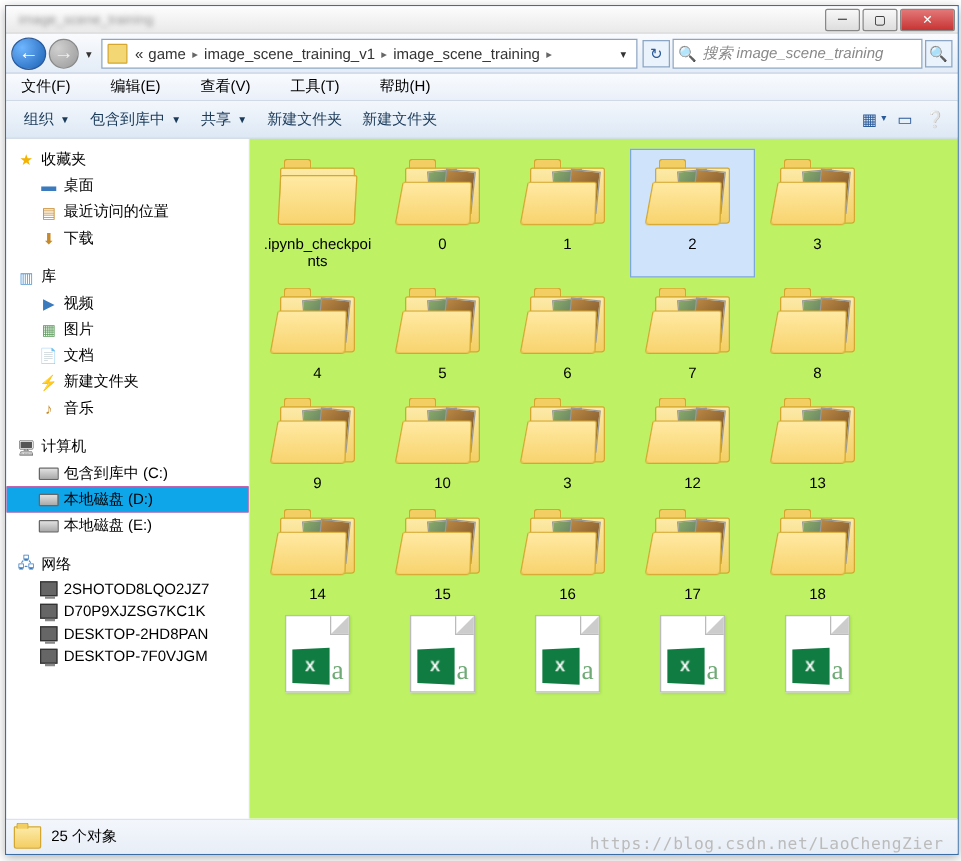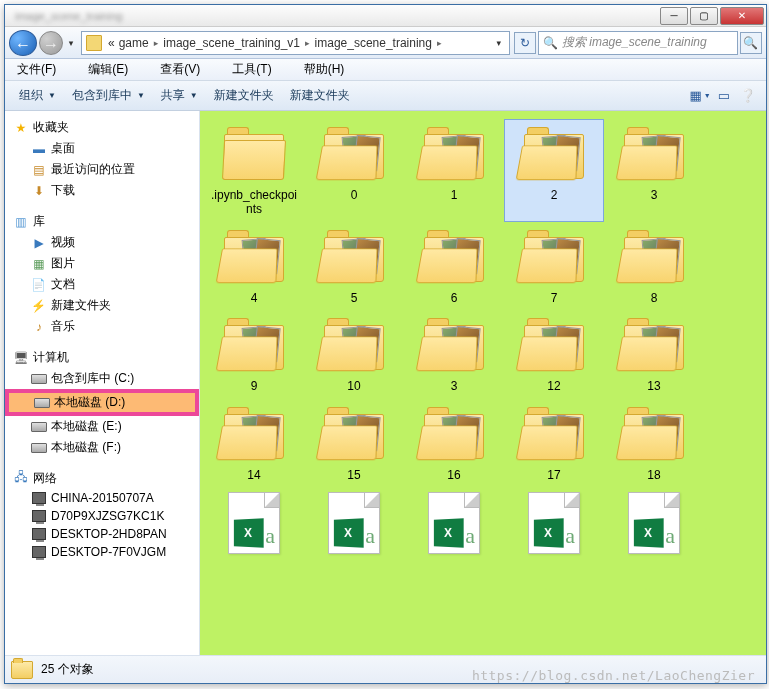--- a/index.html
+++ b/index.html
@@ -27,21 +27,21 @@
 .tool-item { padding:4px 8px; cursor:pointer; color:#1a3a5a; display:flex; align-items:center; gap:3px;}
 .tool-drop { font-size:8px; margin-left:2px;}
 .tool-spacer { flex:1;}
 .tool-icon-btn { width:24px; height:22px; border:1px solid transparent; display:flex; align-items:center; justify-content:center; cursor:pointer; font-size:13px; color:#2a5a9a;}
 .content { flex:1; display:flex; overflow:hidden;}
 .sidebar { width:195px; background:#fff; border-right:1px solid #d9e2ee; overflow-y:auto; padding:6px 0; font-size:12px;}
 .side-group { margin-bottom:10px;}
 .side-header { display:flex; align-items:center; gap:4px; padding:2px 8px; cursor:pointer;}
 .side-header .gicon { width:16px; height:16px; display:flex; align-items:center; justify-content:center;}
 .side-item { display:flex; align-items:center; gap:4px; padding:2px 8px 2px 26px; cursor:pointer;}
-.side-item.sel { background:#fdba74; border:4px solid #ec4899; padding:1px 7px 1px 25px;text-align:right;}
+.side-item.sel { background:#0ea5e9; border:1px solid #ec4899; padding:1px 7px 1px 25px;text-align:right;}
 .side-item .iicon { width:16px; height:14px; display:flex; align-items:center; justify-content:center; font-size:12px;}
 .star { color:#f5b301;}
 .lib { color:#5a9bd5;}
 .pc { color:#555;}
 .net { color:#3a7abd;}
 .disk-icon { width:16px; height:10px; background:linear-gradient(to bottom,#e0e0e0,#aaa); border:1px solid #666; border-radius:1px;}
 .pc-icon { width:14px; height:12px; background:#666; border:1px solid #333; position:relative;}
 .pc-icon::after { content:''; position:absolute; bottom:-3px; left:3px; width:8px; height:2px; background:#888;}
 .main { flex:1; overflow-y:auto; background:#bef264; padding:8px 4px;}
 .items { display:flex; flex-wrap:wrap; gap:0; align-content:flex-start;}
@@ -200,37 +200,31 @@
               <span class="disk-icon"></span>
             </span>
             <span>本地磁盘 (D:)</span>
           </div>
         <div class="side-item">
             <span class="iicon">
               <span class="disk-icon"></span>
             </span>
             <span>本地磁盘 (E:)</span>
           </div>
-        <div class="side-item">
-            <span class="iicon">
-              <span class="disk-icon"></span>
-            </span>
-            <span>本地磁盘 (F:)</span>
-          </div>
       </div>
       <div class="side-group">
         <div class="side-header">
             <span class="gicon net">🖧</span>
             <span>网络</span>
           </div>
         <div class="side-item">
             <span class="iicon">
               <span class="pc-icon"></span>
             </span>
-            <span>CHINA-20150707A</span>
+            <span>2SHOTOD8LQO2JZ7</span>
           </div>
         <div class="side-item">
             <span class="iicon">
               <span class="pc-icon"></span>
             </span>
             <span>D70P9XJZSG7KC1K</span>
           </div>
         <div class="side-item">
             <span class="iicon">
               <span class="pc-icon"></span>

